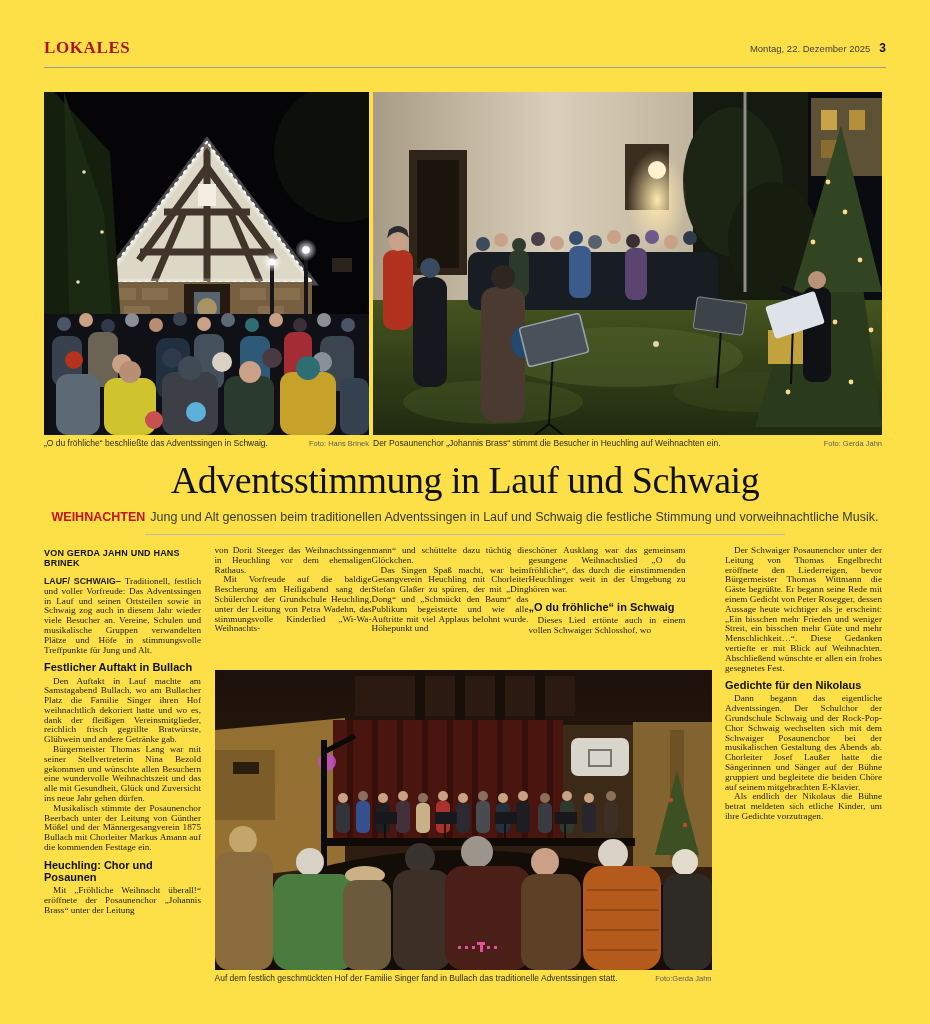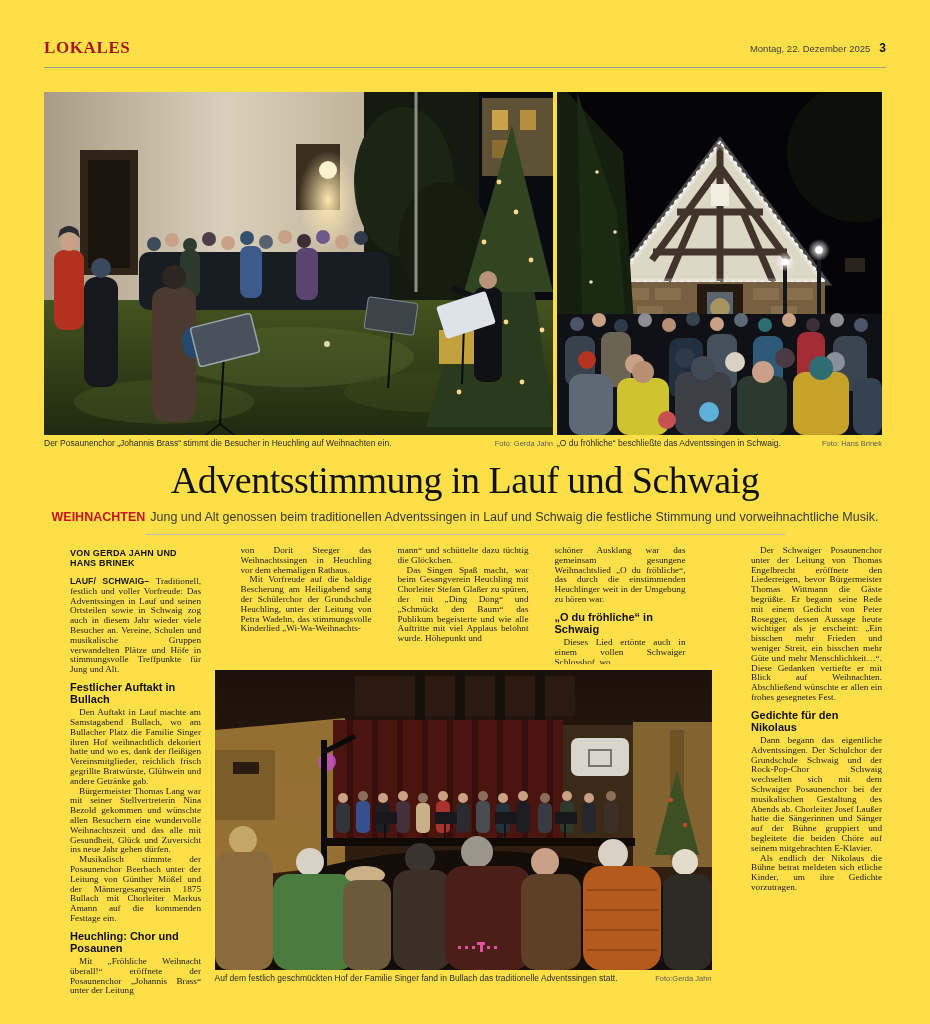--- a/index.html
+++ b/index.html
@@ -63,21 +63,21 @@
   .deck .kicker{color:#c41425;font-weight:bold;margin-right:5px;}
   .deck-rule{border:0;border-top:1px solid #b9b9b9;width:640px;margin:10px auto 0 auto;}
   
   .columns{
     display:grid;
     grid-template-columns:157px 497px 157px;
     column-gap:13.5px;
     margin-top:11px;
     height:462px;overflow:hidden;
   }
-  .col{overflow:hidden;margin-left:26px;}
+  .col{overflow:hidden;}
   .mid-text{
     display:grid;grid-template-columns:157px 157px 157px;
     height:118px;overflow:hidden;
   }
   .photo-mid{margin:6px 0 0 0;}
   .byline{
     font-family:"Liberation Sans", sans-serif;
     font-size:9px;font-weight:bold;color:#111;
     margin:2px 0 9px 0;letter-spacing:.2px;
   }
@@ -101,20 +101,127 @@
 
   <div class="masthead">
     <span class="section">LOKALES</span>
     <span class="spacer"></span>
     <span class="date">Montag, 22. Dezember 2025</span>
     <span class="pageno">3</span>
   </div>
   <hr class="head-rule">
 
   <div class="photo-row">
+    <figure class="photo" style="margin:0">
+      <svg width="325" height="343" viewBox="0 0 325 343">
+        <defs>
+          <radialGradient id="g2lamp" cx="0.5" cy="0.5" r="0.5">
+            <stop offset="0" stop-color="#ffffff"></stop>
+              <stop offset="1" stop-color="#ffffff" stop-opacity="0"></stop>
+          </radialGradient>
+        </defs>
+        <rect width="325" height="343" fill="#050507"></rect>
+        <ellipse cx="300" cy="60" rx="70" ry="70" fill="#0d0f0a"></ellipse>
+
+        <polygon points="163,50 58,190 268,190" fill="#ddd7c5"></polygon>
+        <g stroke="#41342a" stroke-width="7">
+          <line x1="163" y1="50" x2="163" y2="190"></line>
+          <line x1="163" y1="75" x2="95" y2="168"></line>
+          <line x1="163" y1="75" x2="231" y2="168"></line>
+          <line x1="110" y1="190" x2="140" y2="120"></line>
+          <line x1="216" y1="190" x2="186" y2="120"></line>
+          <line x1="96" y1="160" x2="230" y2="160"></line>
+          <line x1="120" y1="120" x2="206" y2="120"></line>
+        </g>
+        <rect x="154" y="92" width="18" height="22" fill="#f2eee0"></rect>
+
+        <polygon points="163,50 58,190 268,190" fill="none" stroke="#ffffff" stroke-width="7" opacity="0.28"></polygon>
+        <polygon points="163,50 58,190 268,190" fill="none" stroke="#ffffff" stroke-width="2.2" stroke-dasharray="1.8 5.5" stroke-linecap="round"></polygon>
+
+        <rect x="58" y="190" width="210" height="62" fill="#77603f"></rect>
+        <g fill="#8b7250" opacity="0.8">
+          <rect x="66" y="196" width="26" height="12"></rect>
+            <rect x="98" y="196" width="26" height="12"></rect>
+            <rect x="196" y="196" width="26" height="12"></rect>
+            <rect x="230" y="196" width="26" height="12"></rect>
+          <rect x="80" y="214" width="26" height="12"></rect>
+            <rect x="214" y="214" width="26" height="12"></rect>
+        </g>
+        <rect x="140" y="192" width="46" height="60" fill="#241a12"></rect>
+        <rect x="150" y="200" width="26" height="30" fill="#6f8696" opacity="0.7"></rect>
+        <circle cx="163" cy="216" r="10" fill="#c9a85d" opacity="0.7"></circle>
+
+        <line x1="228" y1="172" x2="228" y2="250" stroke="#15151a" stroke-width="4"></line>
+        <circle cx="228" cy="170" r="10" fill="url(#g2lamp)"></circle>
+          <circle cx="228" cy="170" r="3.5" fill="#ffffff"></circle>
+        <line x1="262" y1="160" x2="262" y2="250" stroke="#15151a" stroke-width="4"></line>
+        <circle cx="262" cy="158" r="11" fill="url(#g2lamp)"></circle>
+          <circle cx="262" cy="158" r="3.8" fill="#ffffff"></circle>
+        <rect x="288" y="166" width="20" height="14" fill="#2b241c"></rect>
+
+        <polygon points="10,0 66,60 84,343 0,343 0,0" fill="#141f0e"></polygon>
+        <polygon points="20,0 60,120 78,343 28,343" fill="#1b2a13"></polygon>
+        <circle cx="40" cy="80" r="1.8" fill="#e9e1b2"></circle>
+          <circle cx="58" cy="140" r="1.8" fill="#e9e1b2"></circle>
+        <circle cx="34" cy="190" r="1.8" fill="#e9e1b2"></circle>
+          <circle cx="66" cy="230" r="1.8" fill="#e9e1b2"></circle>
+        <circle cx="46" cy="290" r="1.8" fill="#e9e1b2"></circle>
+
+        <rect x="0" y="222" width="325" height="121" fill="#101017"></rect>
+        <g>
+          <circle cx="20" cy="232" r="7" fill="#4a5668"></circle>
+            <circle cx="42" cy="228" r="7" fill="#c9a186"></circle>
+            <circle cx="64" cy="234" r="7" fill="#2e3a4a"></circle>
+          <circle cx="88" cy="228" r="7" fill="#8a8f96"></circle>
+            <circle cx="112" cy="233" r="7" fill="#b98f73"></circle>
+            <circle cx="136" cy="227" r="7" fill="#37424e"></circle>
+          <circle cx="160" cy="232" r="7" fill="#c9a186"></circle>
+            <circle cx="184" cy="228" r="7" fill="#5d6a75"></circle>
+            <circle cx="208" cy="233" r="7" fill="#2e6d72"></circle>
+          <circle cx="232" cy="228" r="7" fill="#c9a186"></circle>
+            <circle cx="256" cy="233" r="7" fill="#3a3036"></circle>
+            <circle cx="280" cy="228" r="7" fill="#8a8f96"></circle>
+          <circle cx="304" cy="233" r="7" fill="#4a5668"></circle>
+        </g>
+        <g>
+          <rect x="8" y="244" width="30" height="50" rx="9" fill="#37424e"></rect>
+          <rect x="44" y="240" width="30" height="55" rx="9" fill="#6b6353"></rect>
+          <rect x="112" y="246" width="34" height="60" rx="10" fill="#20303f"></rect>
+          <rect x="150" y="242" width="30" height="55" rx="9" fill="#44505c"></rect>
+          <rect x="196" y="244" width="30" height="52" rx="9" fill="#2e5a78"></rect>
+          <rect x="240" y="240" width="28" height="50" rx="9" fill="#a32c35"></rect>
+          <rect x="276" y="244" width="34" height="55" rx="10" fill="#3a4550"></rect>
+        </g>
+        <g>
+          <circle cx="30" cy="268" r="9" fill="#b5321f"></circle>
+            <circle cx="78" cy="272" r="10" fill="#caa186"></circle>
+          <circle cx="128" cy="266" r="10" fill="#2e3a4a"></circle>
+            <circle cx="178" cy="270" r="10" fill="#d9d2c4"></circle>
+          <circle cx="228" cy="266" r="10" fill="#4a3a44"></circle>
+            <circle cx="278" cy="270" r="10" fill="#8a9099"></circle>
+          <rect x="12" y="282" width="44" height="61" rx="12" fill="#5d6a75"></rect>
+          <rect x="60" y="286" width="52" height="57" rx="12" fill="#cfc32e"></rect>
+          <rect x="118" y="280" width="56" height="63" rx="12" fill="#3c3f46"></rect>
+          <rect x="180" y="284" width="50" height="59" rx="12" fill="#2b3a2e"></rect>
+          <rect x="236" y="280" width="56" height="63" rx="12" fill="#c7a22a"></rect>
+          <rect x="296" y="286" width="29" height="57" rx="10" fill="#344252"></rect>
+          <circle cx="86" cy="280" r="11" fill="#b98f73"></circle>
+            <circle cx="146" cy="276" r="12" fill="#3f4a55"></circle>
+          <circle cx="206" cy="280" r="11" fill="#caa186"></circle>
+            <circle cx="264" cy="276" r="12" fill="#2e6d72"></circle>
+          <circle cx="152" cy="320" r="10" fill="#5db0d8"></circle>
+            <circle cx="110" cy="328" r="9" fill="#c75050"></circle>
+        </g>
+      </svg>
+      <figcaption class="caption" style="width:325px">
+        <span>„O du fröhliche“ beschließte das Adventssingen in Schwaig.</span>
+        <span class="credit">Foto: Hans Brinek</span>
+      </figcaption>
+    </figure>
+
     <figure class="photo" style="margin:0">
       <svg width="509" height="343" viewBox="0 0 509 343">
         <defs>
           <linearGradient id="g1wall" x1="0" y1="0" x2="1" y2="0">
             <stop offset="0" stop-color="#a99c86"></stop>
               <stop offset="0.55" stop-color="#d9cfba"></stop>
               <stop offset="1" stop-color="#bfb29a"></stop>
           </linearGradient>
           <linearGradient id="g1grass" x1="0" y1="0" x2="0" y2="1">
             <stop offset="0" stop-color="#45541f"></stop>
@@ -202,127 +309,20 @@
         <rect x="150" y="228" width="62" height="40" rx="3" fill="#49525a" transform="rotate(-14 181 248)" stroke="#9aa4ad" stroke-width="1.5"></rect>
         <rect x="322" y="208" width="50" height="32" rx="3" fill="#3c444a" transform="rotate(8 347 224)" stroke="#7f8890" stroke-width="1"></rect>
         <rect x="396" y="206" width="52" height="34" rx="3" fill="#dde3e8" transform="rotate(-18 422 223)"></rect>
         <circle cx="283" cy="252" r="3" fill="#efe6c2" opacity="0.9"></circle>
       </svg>
       <figcaption class="caption" style="width:509px">
         <span>Der Posaunenchor „Johannis Brass“ stimmt die Besucher in Heuchling auf Weihnachten ein.</span>
         <span class="credit">Foto: Gerda Jahn</span>
       </figcaption>
     </figure>
-
-    <figure class="photo" style="margin:0">
-      <svg width="325" height="343" viewBox="0 0 325 343">
-        <defs>
-          <radialGradient id="g2lamp" cx="0.5" cy="0.5" r="0.5">
-            <stop offset="0" stop-color="#ffffff"></stop>
-              <stop offset="1" stop-color="#ffffff" stop-opacity="0"></stop>
-          </radialGradient>
-        </defs>
-        <rect width="325" height="343" fill="#050507"></rect>
-        <ellipse cx="300" cy="60" rx="70" ry="70" fill="#0d0f0a"></ellipse>
-
-        <polygon points="163,50 58,190 268,190" fill="#ddd7c5"></polygon>
-        <g stroke="#41342a" stroke-width="7">
-          <line x1="163" y1="50" x2="163" y2="190"></line>
-          <line x1="163" y1="75" x2="95" y2="168"></line>
-          <line x1="163" y1="75" x2="231" y2="168"></line>
-          <line x1="110" y1="190" x2="140" y2="120"></line>
-          <line x1="216" y1="190" x2="186" y2="120"></line>
-          <line x1="96" y1="160" x2="230" y2="160"></line>
-          <line x1="120" y1="120" x2="206" y2="120"></line>
-        </g>
-        <rect x="154" y="92" width="18" height="22" fill="#f2eee0"></rect>
-
-        <polygon points="163,50 58,190 268,190" fill="none" stroke="#ffffff" stroke-width="7" opacity="0.28"></polygon>
-        <polygon points="163,50 58,190 268,190" fill="none" stroke="#ffffff" stroke-width="2.2" stroke-dasharray="1.8 5.5" stroke-linecap="round"></polygon>
-
-        <rect x="58" y="190" width="210" height="62" fill="#77603f"></rect>
-        <g fill="#8b7250" opacity="0.8">
-          <rect x="66" y="196" width="26" height="12"></rect>
-            <rect x="98" y="196" width="26" height="12"></rect>
-            <rect x="196" y="196" width="26" height="12"></rect>
-            <rect x="230" y="196" width="26" height="12"></rect>
-          <rect x="80" y="214" width="26" height="12"></rect>
-            <rect x="214" y="214" width="26" height="12"></rect>
-        </g>
-        <rect x="140" y="192" width="46" height="60" fill="#241a12"></rect>
-        <rect x="150" y="200" width="26" height="30" fill="#6f8696" opacity="0.7"></rect>
-        <circle cx="163" cy="216" r="10" fill="#c9a85d" opacity="0.7"></circle>
-
-        <line x1="228" y1="172" x2="228" y2="250" stroke="#15151a" stroke-width="4"></line>
-        <circle cx="228" cy="170" r="10" fill="url(#g2lamp)"></circle>
-          <circle cx="228" cy="170" r="3.5" fill="#ffffff"></circle>
-        <line x1="262" y1="160" x2="262" y2="250" stroke="#15151a" stroke-width="4"></line>
-        <circle cx="262" cy="158" r="11" fill="url(#g2lamp)"></circle>
-          <circle cx="262" cy="158" r="3.8" fill="#ffffff"></circle>
-        <rect x="288" y="166" width="20" height="14" fill="#2b241c"></rect>
-
-        <polygon points="10,0 66,60 84,343 0,343 0,0" fill="#141f0e"></polygon>
-        <polygon points="20,0 60,120 78,343 28,343" fill="#1b2a13"></polygon>
-        <circle cx="40" cy="80" r="1.8" fill="#e9e1b2"></circle>
-          <circle cx="58" cy="140" r="1.8" fill="#e9e1b2"></circle>
-        <circle cx="34" cy="190" r="1.8" fill="#e9e1b2"></circle>
-          <circle cx="66" cy="230" r="1.8" fill="#e9e1b2"></circle>
-        <circle cx="46" cy="290" r="1.8" fill="#e9e1b2"></circle>
-
-        <rect x="0" y="222" width="325" height="121" fill="#101017"></rect>
-        <g>
-          <circle cx="20" cy="232" r="7" fill="#4a5668"></circle>
-            <circle cx="42" cy="228" r="7" fill="#c9a186"></circle>
-            <circle cx="64" cy="234" r="7" fill="#2e3a4a"></circle>
-          <circle cx="88" cy="228" r="7" fill="#8a8f96"></circle>
-            <circle cx="112" cy="233" r="7" fill="#b98f73"></circle>
-            <circle cx="136" cy="227" r="7" fill="#37424e"></circle>
-          <circle cx="160" cy="232" r="7" fill="#c9a186"></circle>
-            <circle cx="184" cy="228" r="7" fill="#5d6a75"></circle>
-            <circle cx="208" cy="233" r="7" fill="#2e6d72"></circle>
-          <circle cx="232" cy="228" r="7" fill="#c9a186"></circle>
-            <circle cx="256" cy="233" r="7" fill="#3a3036"></circle>
-            <circle cx="280" cy="228" r="7" fill="#8a8f96"></circle>
-          <circle cx="304" cy="233" r="7" fill="#4a5668"></circle>
-        </g>
-        <g>
-          <rect x="8" y="244" width="30" height="50" rx="9" fill="#37424e"></rect>
-          <rect x="44" y="240" width="30" height="55" rx="9" fill="#6b6353"></rect>
-          <rect x="112" y="246" width="34" height="60" rx="10" fill="#20303f"></rect>
-          <rect x="150" y="242" width="30" height="55" rx="9" fill="#44505c"></rect>
-          <rect x="196" y="244" width="30" height="52" rx="9" fill="#2e5a78"></rect>
-          <rect x="240" y="240" width="28" height="50" rx="9" fill="#a32c35"></rect>
-          <rect x="276" y="244" width="34" height="55" rx="10" fill="#3a4550"></rect>
-        </g>
-        <g>
-          <circle cx="30" cy="268" r="9" fill="#b5321f"></circle>
-            <circle cx="78" cy="272" r="10" fill="#caa186"></circle>
-          <circle cx="128" cy="266" r="10" fill="#2e3a4a"></circle>
-            <circle cx="178" cy="270" r="10" fill="#d9d2c4"></circle>
-          <circle cx="228" cy="266" r="10" fill="#4a3a44"></circle>
-            <circle cx="278" cy="270" r="10" fill="#8a9099"></circle>
-          <rect x="12" y="282" width="44" height="61" rx="12" fill="#5d6a75"></rect>
-          <rect x="60" y="286" width="52" height="57" rx="12" fill="#cfc32e"></rect>
-          <rect x="118" y="280" width="56" height="63" rx="12" fill="#3c3f46"></rect>
-          <rect x="180" y="284" width="50" height="59" rx="12" fill="#2b3a2e"></rect>
-          <rect x="236" y="280" width="56" height="63" rx="12" fill="#c7a22a"></rect>
-          <rect x="296" y="286" width="29" height="57" rx="10" fill="#344252"></rect>
-          <circle cx="86" cy="280" r="11" fill="#b98f73"></circle>
-            <circle cx="146" cy="276" r="12" fill="#3f4a55"></circle>
-          <circle cx="206" cy="280" r="11" fill="#caa186"></circle>
-            <circle cx="264" cy="276" r="12" fill="#2e6d72"></circle>
-          <circle cx="152" cy="320" r="10" fill="#5db0d8"></circle>
-            <circle cx="110" cy="328" r="9" fill="#c75050"></circle>
-        </g>
-      </svg>
-      <figcaption class="caption" style="width:325px">
-        <span>„O du fröhliche“ beschließte das Adventssingen in Schwaig.</span>
-        <span class="credit">Foto: Hans Brinek</span>
-      </figcaption>
-    </figure>
   </div>
 
   <h1 class="headline">Adventsstimmung in Lauf und Schwaig</h1>
   <div class="deck">
     <span class="kicker">WEIHNACHTEN</span><span>Jung und Alt genossen beim traditionellen Adventssingen in Lauf und Schwaig die festliche Stimmung und vorweihnachtliche Musik.</span>
   </div>
   <hr class="deck-rule">
 
   <div class="columns">
     <div class="col">

